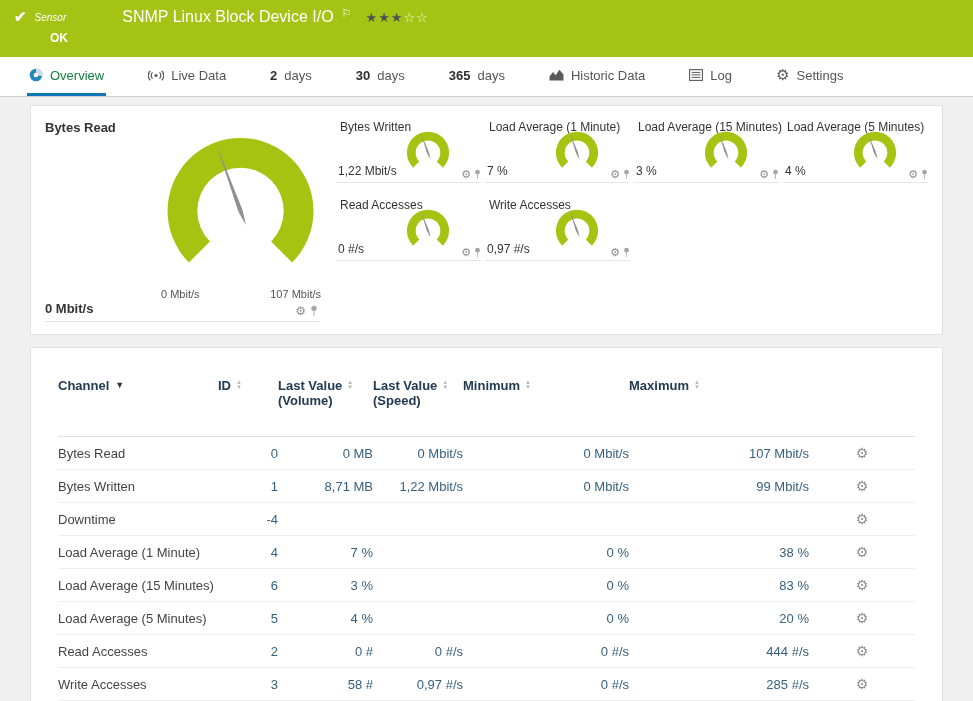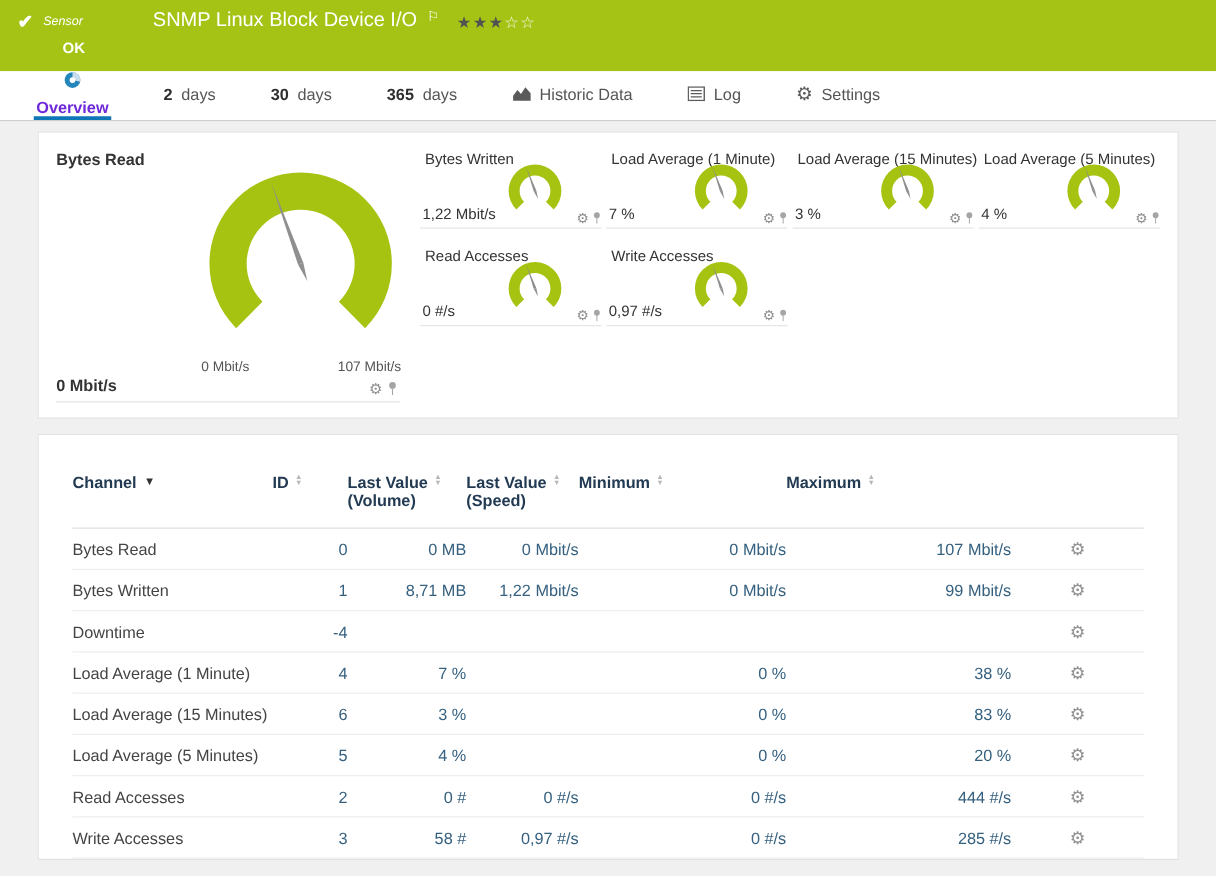--- a/index.html
+++ b/index.html
@@ -15,21 +15,21 @@
   .flag-icon { font-size: 11px; vertical-align: super; position: relative; top: -4px; cursor: pointer; }
   .stars { font-size: 13px; letter-spacing: 1px; margin-left: 6px; cursor: pointer; }
   .stars-filled { color: #515151; }
   .stars-empty { color: #f6f9e2; }
   .status-ok { margin: 5px 0 0 36px; font-weight: bold; font-size: 12px; }
 
   
   .tabbar { height: 40px; background: #fff; border-bottom: 1px solid #cfcfcf; display: flex; align-items: stretch; padding-left: 27px; gap: 40px; }
   .tab { display: flex; align-items: center; gap: 7px; font-size: 13px; color: #555; cursor: pointer; padding: 0 2px; border-bottom: 3px solid transparent; white-space: nowrap; }
   .tab .num { font-weight: bold; color: #2e2e2e; }
-  .tab.active { color: #6d28d9; font-weight: bold; border-bottom-color: #1077b6; flex-direction: column; }
+  .tab.active { color: #15803d; font-weight: normal; border-bottom-color: #1077b6; }
   .gear-glyph { color: #8f8f8f; font-style: normal; }
   .tab .gear-glyph { font-size: 15px; color: #5a5a5a; }
 
   
   .content { padding: 8px 30px 0 30px; border-radius: 12px; }
   .panel { background: #fff; border: 1px solid #e2e2e2; }
 
   
   .gauges-panel { height: 230px; display: flex; padding: 12px 14px; margin-bottom: 12px; }
   .big-block { width: 280px; position: relative; border-bottom: 1px solid #e3e3e3; }
@@ -45,21 +45,21 @@
   .mini-title { font-size: 12px; color: #333; white-space: nowrap; }
   .mini-svg { position: absolute; right: 24px; top: 10px; width: 58px; height: 53px; }
   .mini-value { position: absolute; left: 2px; bottom: 4px; font-size: 12px; color: #333; }
   .mini-icons { position: absolute; right: 0; bottom: 1px; display: flex; gap: 3px; align-items: center; }
   .mini-icons .gear-glyph { font-size: 11px; cursor: pointer; }
   .pin-svg { cursor: pointer; }
 
   
   .table-panel { padding: 30px 27px 0 27px; }
   .thead, .trow { display: grid; grid-template-columns: 160px 60px 95px 90px 166px 180px 1fr; }
-  .thead { padding-bottom: 14px; border-bottom: 1px solid #e0e0e0; color: #223a52; font-weight: bold; font-size: 13px; }
+  .thead { padding-bottom: 28px; border-bottom: 1px solid #e0e0e0; color: #223a52; font-weight: bold; font-size: 13px; }
   .th { display: flex; align-items: flex-start; cursor: pointer; }
   .th-channel { justify-content: flex-start; }
   .th2 { display: flex; flex-direction: column; align-items: flex-start; line-height: 15px; }
   .sort { display: flex; flex-direction: column; font-size: 6px; line-height: 5px; color: #b8b8b8; margin-left: 5px; margin-top: 2px; }
   .chan-sort { color: #333; font-size: 9px; margin-left: 6px; margin-top: 2px; }
   .trow { height: 33px; align-items: center; border-bottom: 1px solid #eeeeee; font-size: 13px; cursor: pointer; }
   .td-channel { color: #444; white-space: nowrap; }
   .td-num { text-align: right; color: #35607f; white-space: nowrap; }
   .td-gear { text-align: center; }
   .td-gear .gear-glyph { font-size: 14px; cursor: pointer; }
@@ -81,20 +81,30 @@
 <div class="tabbar">
   <div class="tab active">
     <svg width="14" height="14" viewBox="0 0 14 14">
         <circle cx="7" cy="7" r="6.3" fill="#2486bb"></circle>
         <path d="M7 7 L7 0.7 A6.3 6.3 0 0 1 13.2 8.3 Z" fill="#c7dded"></path>
         <circle cx="7" cy="7" r="2.3" fill="#ffffff"></circle>
       </svg>
     <span>Overview</span>
   </div>
   <div class="tab">
+    <svg width="16" height="13" viewBox="0 0 17 13">
+        <path d="M4.8 3.2 A4.6 4.6 0 0 0 4.8 9.8" fill="none" stroke="#5a5a5a" stroke-width="1.3"></path>
+        <path d="M2.4 1.4 A7.3 7.3 0 0 0 2.4 11.6" fill="none" stroke="#5a5a5a" stroke-width="1.3"></path>
+        <path d="M12.2 3.2 A4.6 4.6 0 0 1 12.2 9.8" fill="none" stroke="#5a5a5a" stroke-width="1.3"></path>
+        <path d="M14.6 1.4 A7.3 7.3 0 0 1 14.6 11.6" fill="none" stroke="#5a5a5a" stroke-width="1.3"></path>
+        <circle cx="8.5" cy="6.5" r="1.7" fill="#5a5a5a"></circle>
+      </svg>
+    <span>Live Data</span>
+  </div>
+  <div class="tab">
     <span class="num">2</span>
     <span>days</span>
   </div>
   <div class="tab">
     <span class="num">30</span>
     <span>days</span>
   </div>
   <div class="tab">
     <span class="num">365</span>
     <span>days</span>

